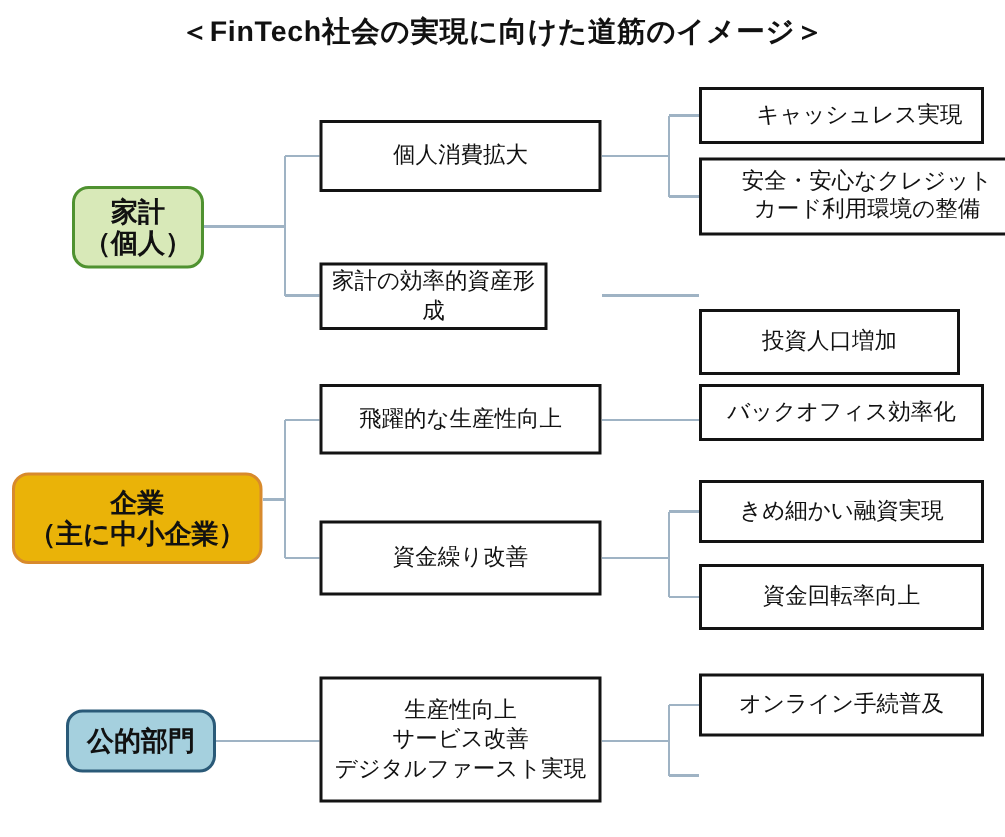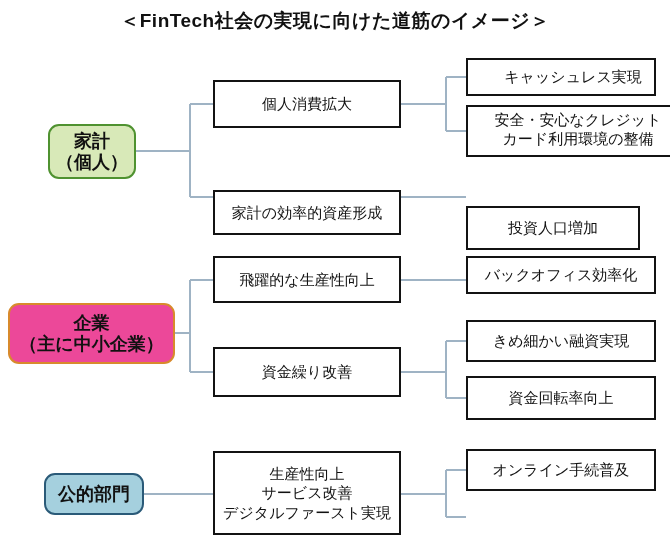--- a/index.html
+++ b/index.html
@@ -66,22 +66,23 @@
     border-radius: 11px;
     font-weight: bold;
     font-size: 18px;
     line-height: 1.16;
   }
   .root.green {
     background: #d8e9b8;
     border: 2.5px solid #4f9230;
   }
   .root.orange {
-    background: #ec4899;
+    background: #eab308;
     border: 2.5px solid #d88a2c;
+    margin-top: 12px;
   }
   .root.blue {
     background: #a5d0de;
     border: 2.5px solid #2a5a78;
   }
 
   .node .txt {
     display: block;
     white-space: pre-line;
     padding: 0 4px;
@@ -132,21 +133,21 @@
 
   <div class="node root green" style="left:48px; top:124px; width:88px; height:55px;">
     <span class="txt">家計
 （個人）</span>
   </div>
 
   <div class="node rect" style="left:213px; top:80px; width:188px; height:48px;">
     <span class="txt">個人消費拡大</span>
   </div>
 
-  <div class="node rect" style="left:213px; top:175px; width:188px; height:45px;margin-top:15px;">
+  <div class="node rect" style="left:213px; top:175px; width:152px; height:45px;">
     <span class="txt">家計の効率的資産形成</span>
   </div>
 
   <div class="node rect" style="left:466px; top:58px; width:190px; height:38px;padding-left:24px;">
     <span class="txt">キャッシュレス実現</span>
   </div>
 
   <div class="node rect" style="left:466px; top:105px; width:224px; height:52px;font-family:Liberation Mono, monospace;">
     <span class="txt">安全・安心なクレジット
 カード利用環境の整備</span>

